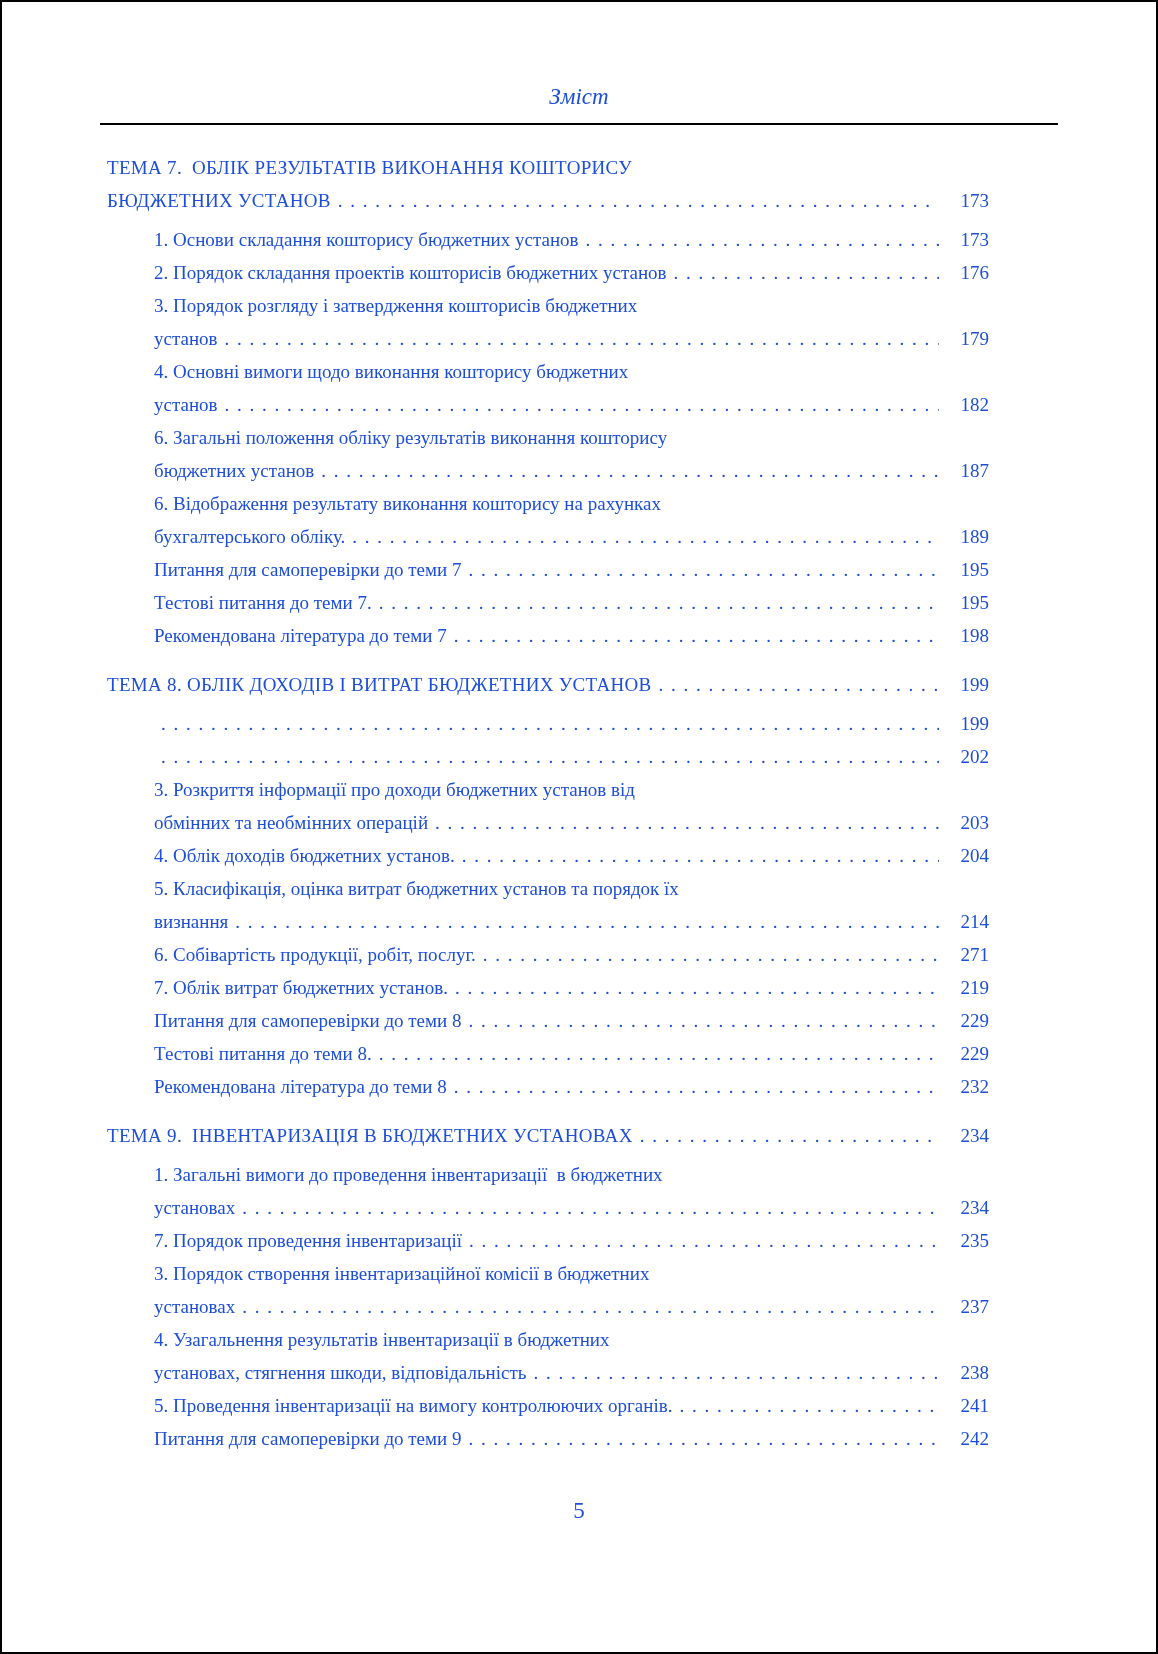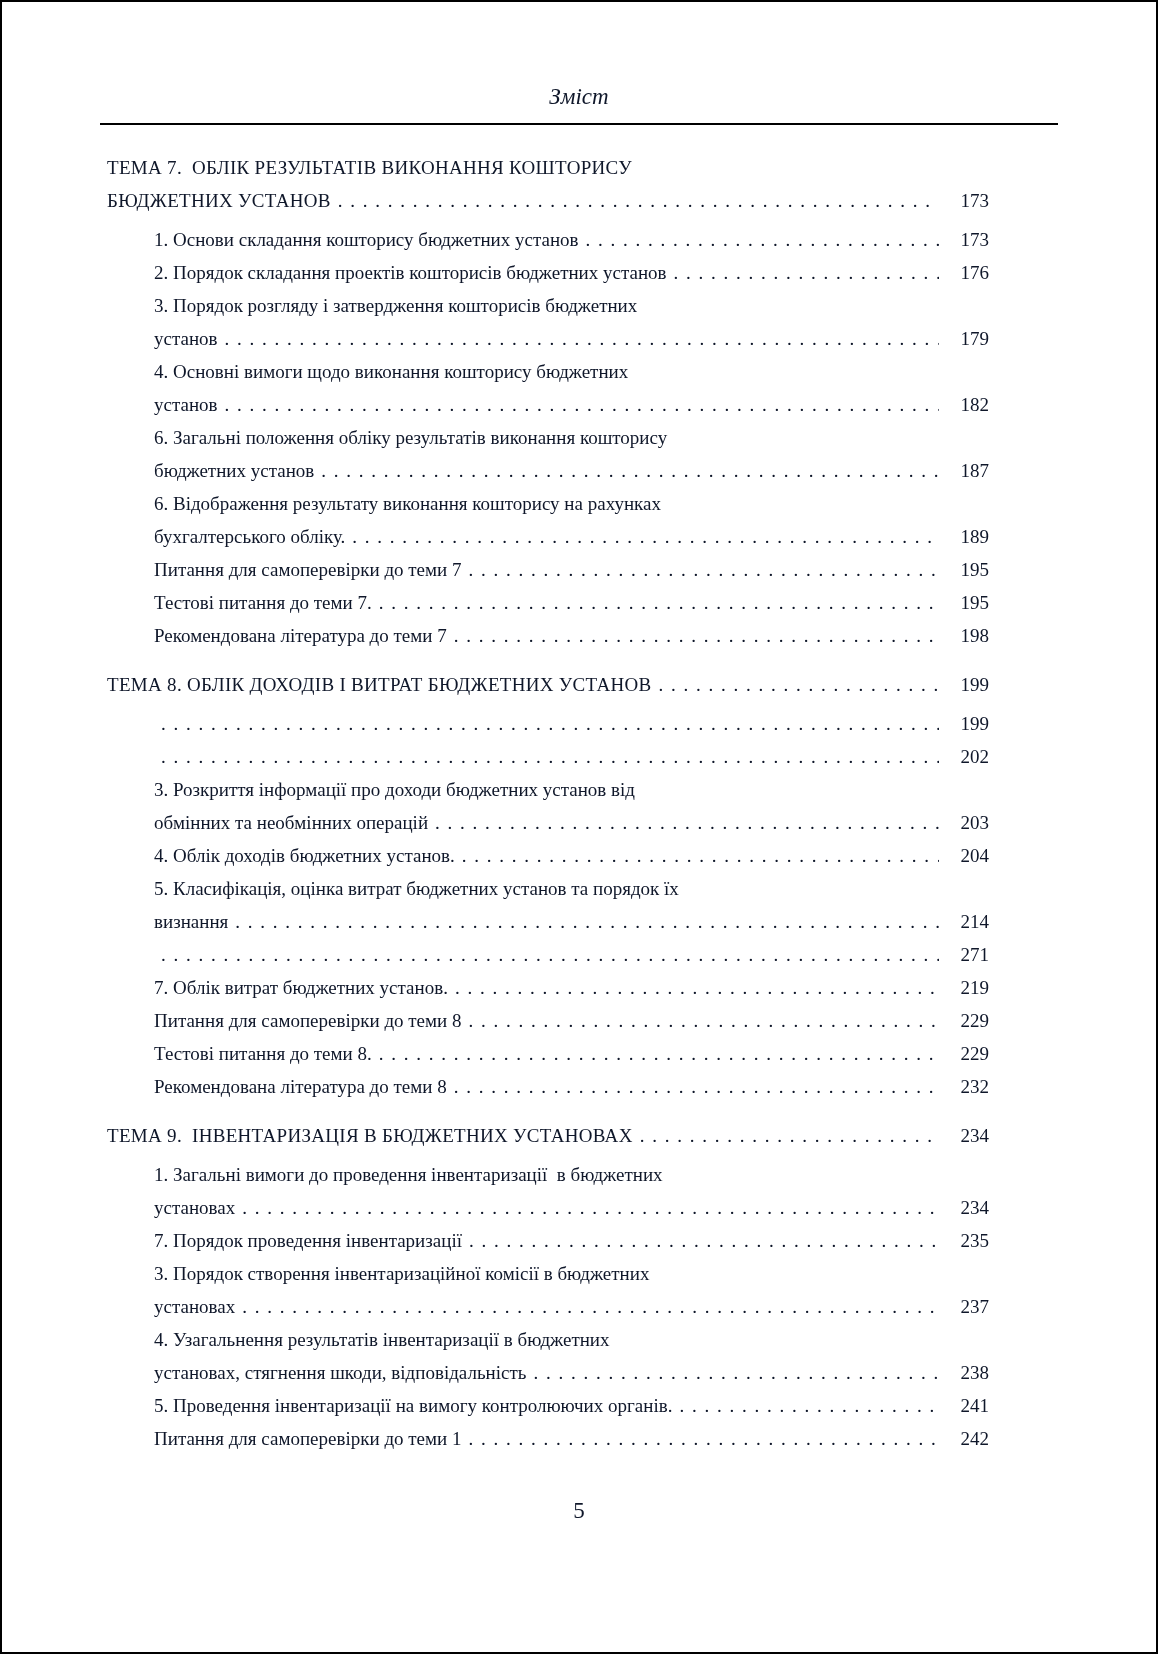--- a/index.html
+++ b/index.html
@@ -7,21 +7,21 @@
     padding: 0;
     background: #ffffff;
   }
   .page {
     position: relative;
     width: 1158px;
     height: 1654px;
     box-sizing: border-box;
     background: #ffffff;
     border: 2px solid #000000;
-    color: #0f172a;
+    color: #1d4ed8;
     font-family: "Liberation Serif", serif;
     overflow: hidden;
   }
   .header-title {
     padding-top: 82px;
     text-align: center;
     font-style: italic;
     font-size: 23px;
     line-height: 26px;
   }
@@ -190,20 +190,21 @@
         </div>
         <div class="toc-line entry-line">
           <span class="line-text">5. Класифікація, оцінка витрат бюджетних установ та порядок їх</span>
         </div>
         <div class="toc-line entry-line">
           <span class="line-text">визнання</span>
           <span class="dot-leader">. . . . . . . . . . . . . . . . . . . . . . . . . . . . . . . . . . . . . . . . . . . . . . . . . . . . . . . . . . . . . . . . . . . . . . . . . . . . . . . . </span>
           <span class="page-num">214</span>
         </div>
         <div class="toc-line entry-line">
+          <span class="line-text">6. Собівартість продукції, робіт, послуг.</span>
           <span class="dot-leader">. . . . . . . . . . . . . . . . . . . . . . . . . . . . . . . . . . . . . . . . . . . . . . . . . . . . . . . . . . . . . . . . . . . . . . . . . . . . . . . . </span>
           <span class="page-num">271</span>
         </div>
         <div class="toc-line entry-line">
           <span class="line-text">7. Облік витрат бюджетних установ.</span>
           <span class="dot-leader">. . . . . . . . . . . . . . . . . . . . . . . . . . . . . . . . . . . . . . . . . . . . . . . . . . . . . . . . . . . . . . . . . . . . . . . . . . . . . . . . </span>
           <span class="page-num">219</span>
         </div>
         <div class="toc-line entry-line">
           <span class="line-text">Питання для самоперевірки до теми 8</span>
@@ -257,21 +258,21 @@
           <span class="line-text">установах, стягнення шкоди, відповідальність</span>
           <span class="dot-leader">. . . . . . . . . . . . . . . . . . . . . . . . . . . . . . . . . . . . . . . . . . . . . . . . . . . . . . . . . . . . . . . . . . . . . . . . . . . . . . . . </span>
           <span class="page-num">238</span>
         </div>
         <div class="toc-line entry-line">
           <span class="line-text">5. Проведення інвентаризації на вимогу контролюючих органів.</span>
           <span class="dot-leader">. . . . . . . . . . . . . . . . . . . . . . . . . . . . . . . . . . . . . . . . . . . . . . . . . . . . . . . . . . . . . . . . . . . . . . . . . . . . . . . . </span>
           <span class="page-num">241</span>
         </div>
         <div class="toc-line entry-line">
-          <span class="line-text">Питання для самоперевірки до теми 1</span>
+          <span class="line-text">Питання для самоперевірки до теми 9</span>
           <span class="dot-leader">. . . . . . . . . . . . . . . . . . . . . . . . . . . . . . . . . . . . . . . . . . . . . . . . . . . . . . . . . . . . . . . . . . . . . . . . . . . . . . . . </span>
           <span class="page-num">242</span>
         </div>
       </div>
     </div>
 
   <div class="footer">
     <span>5</span>
   </div>
 </div>

